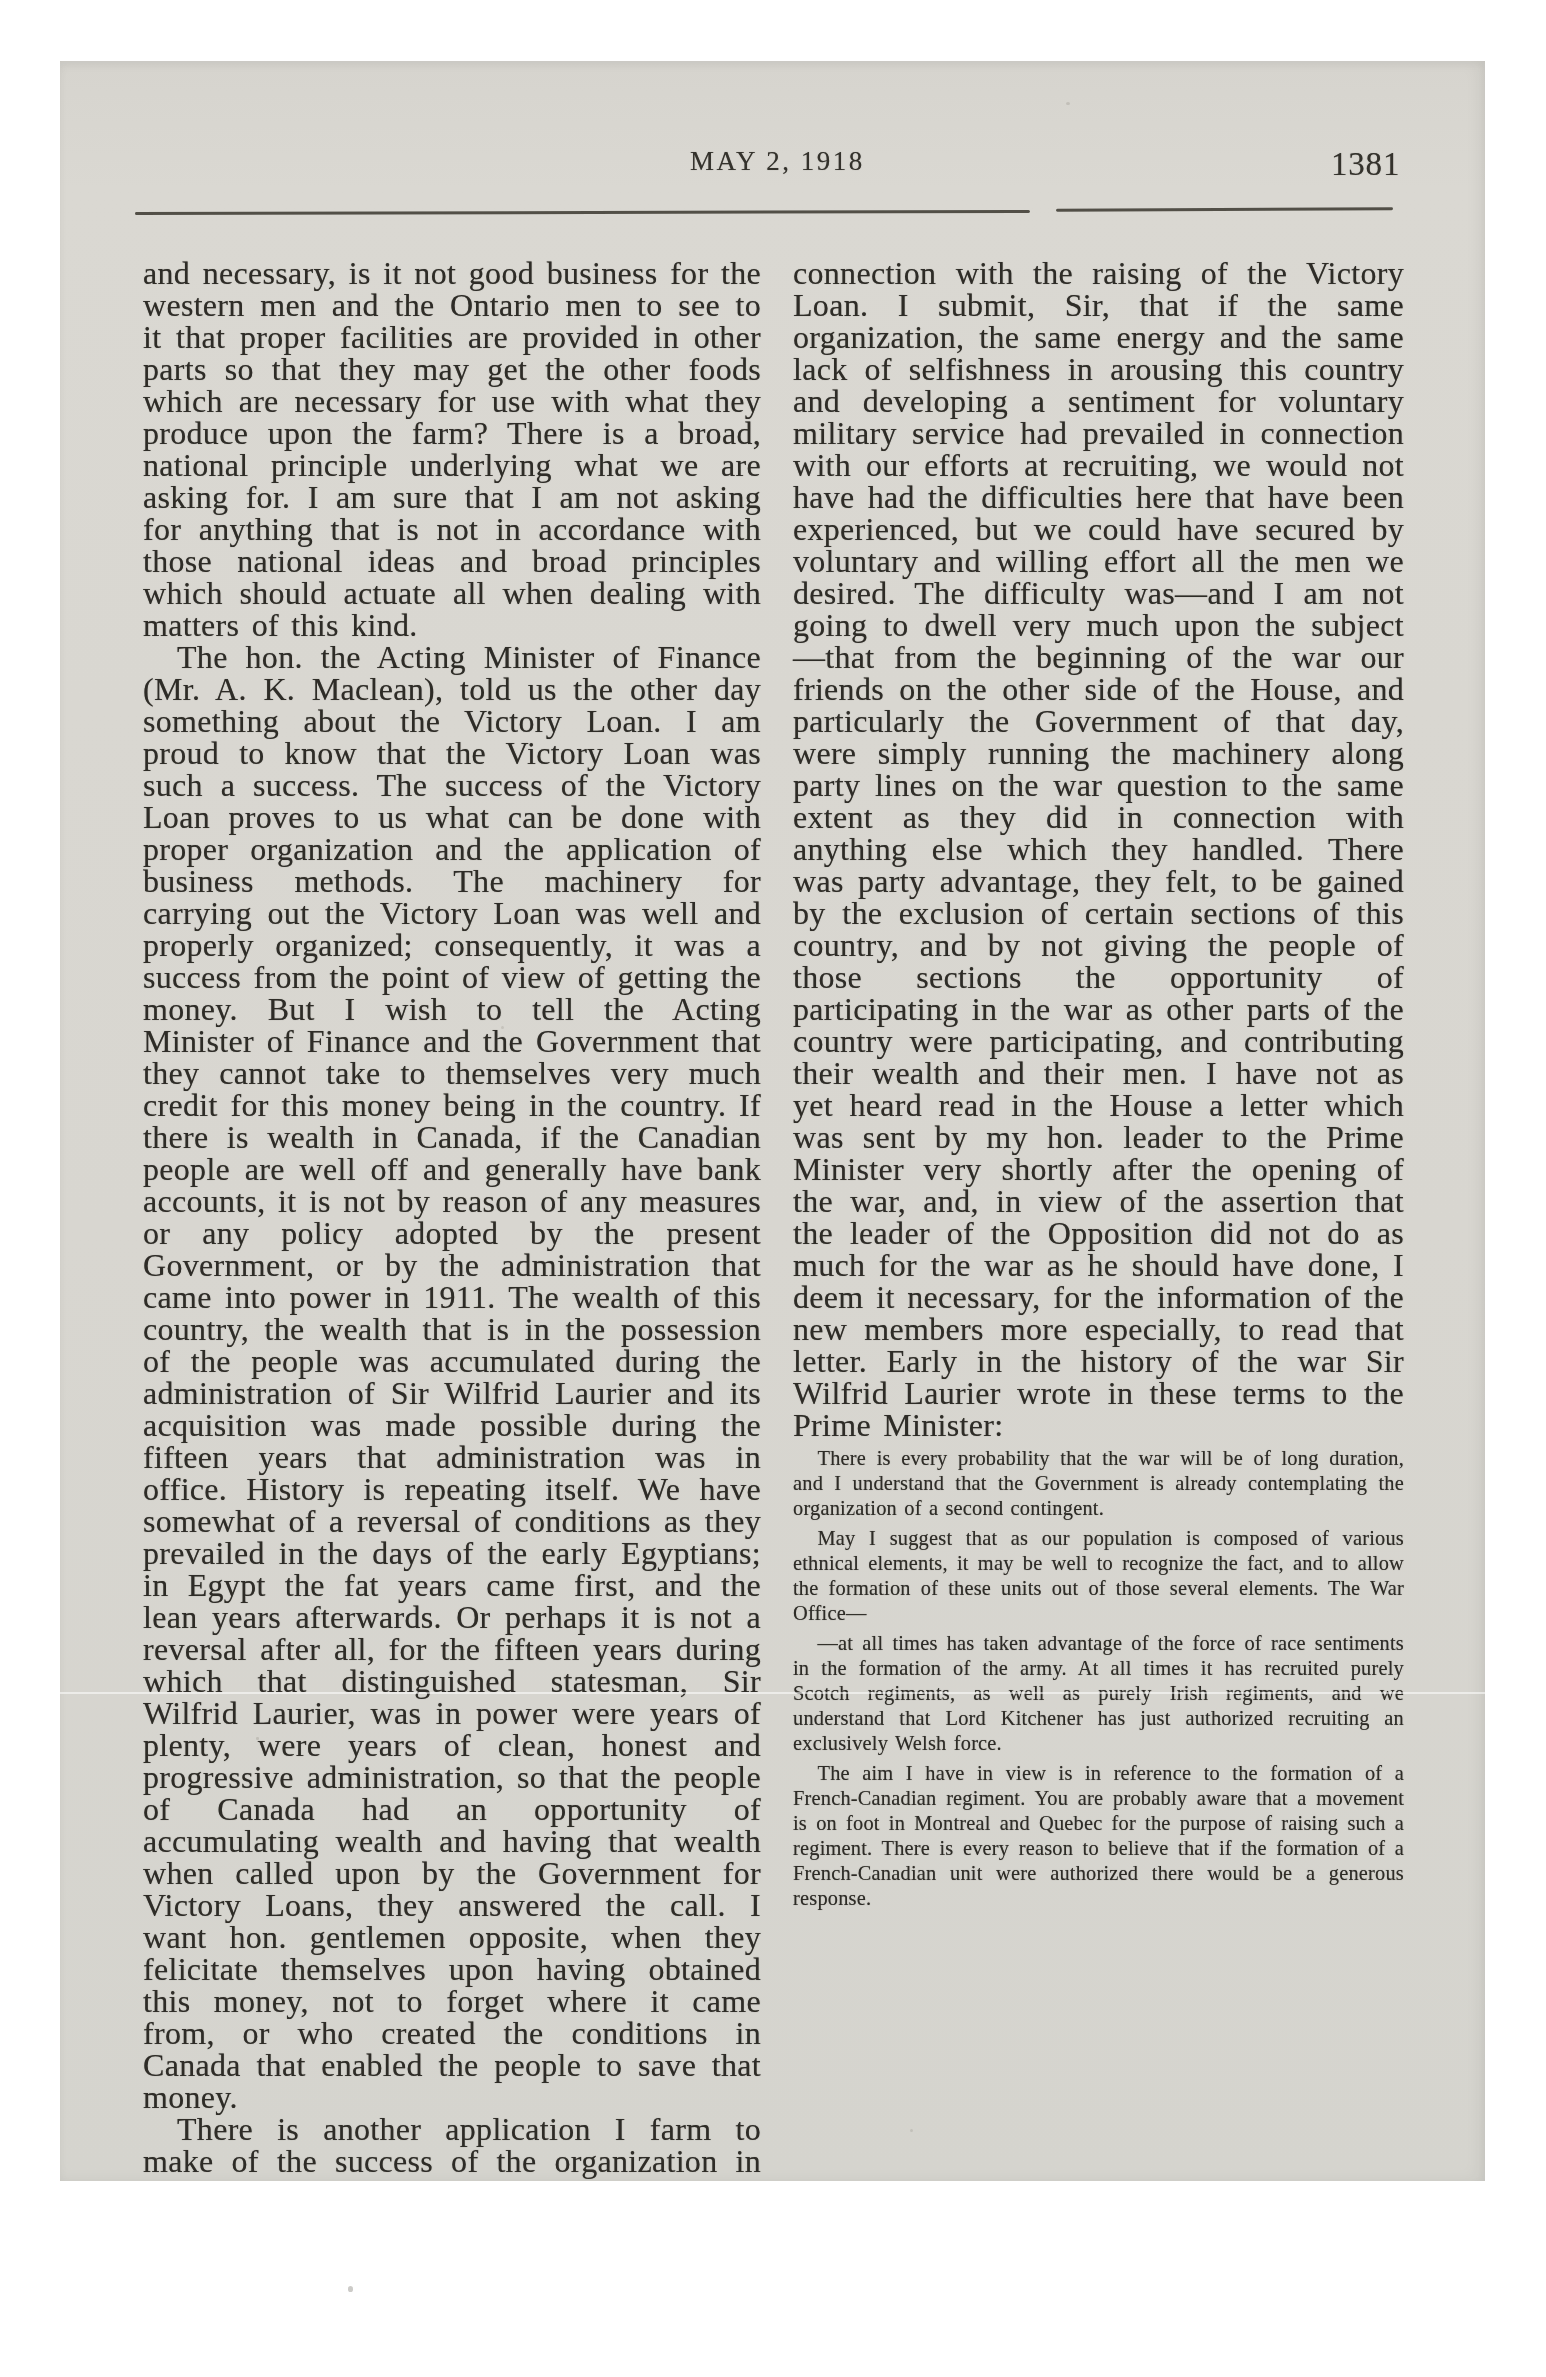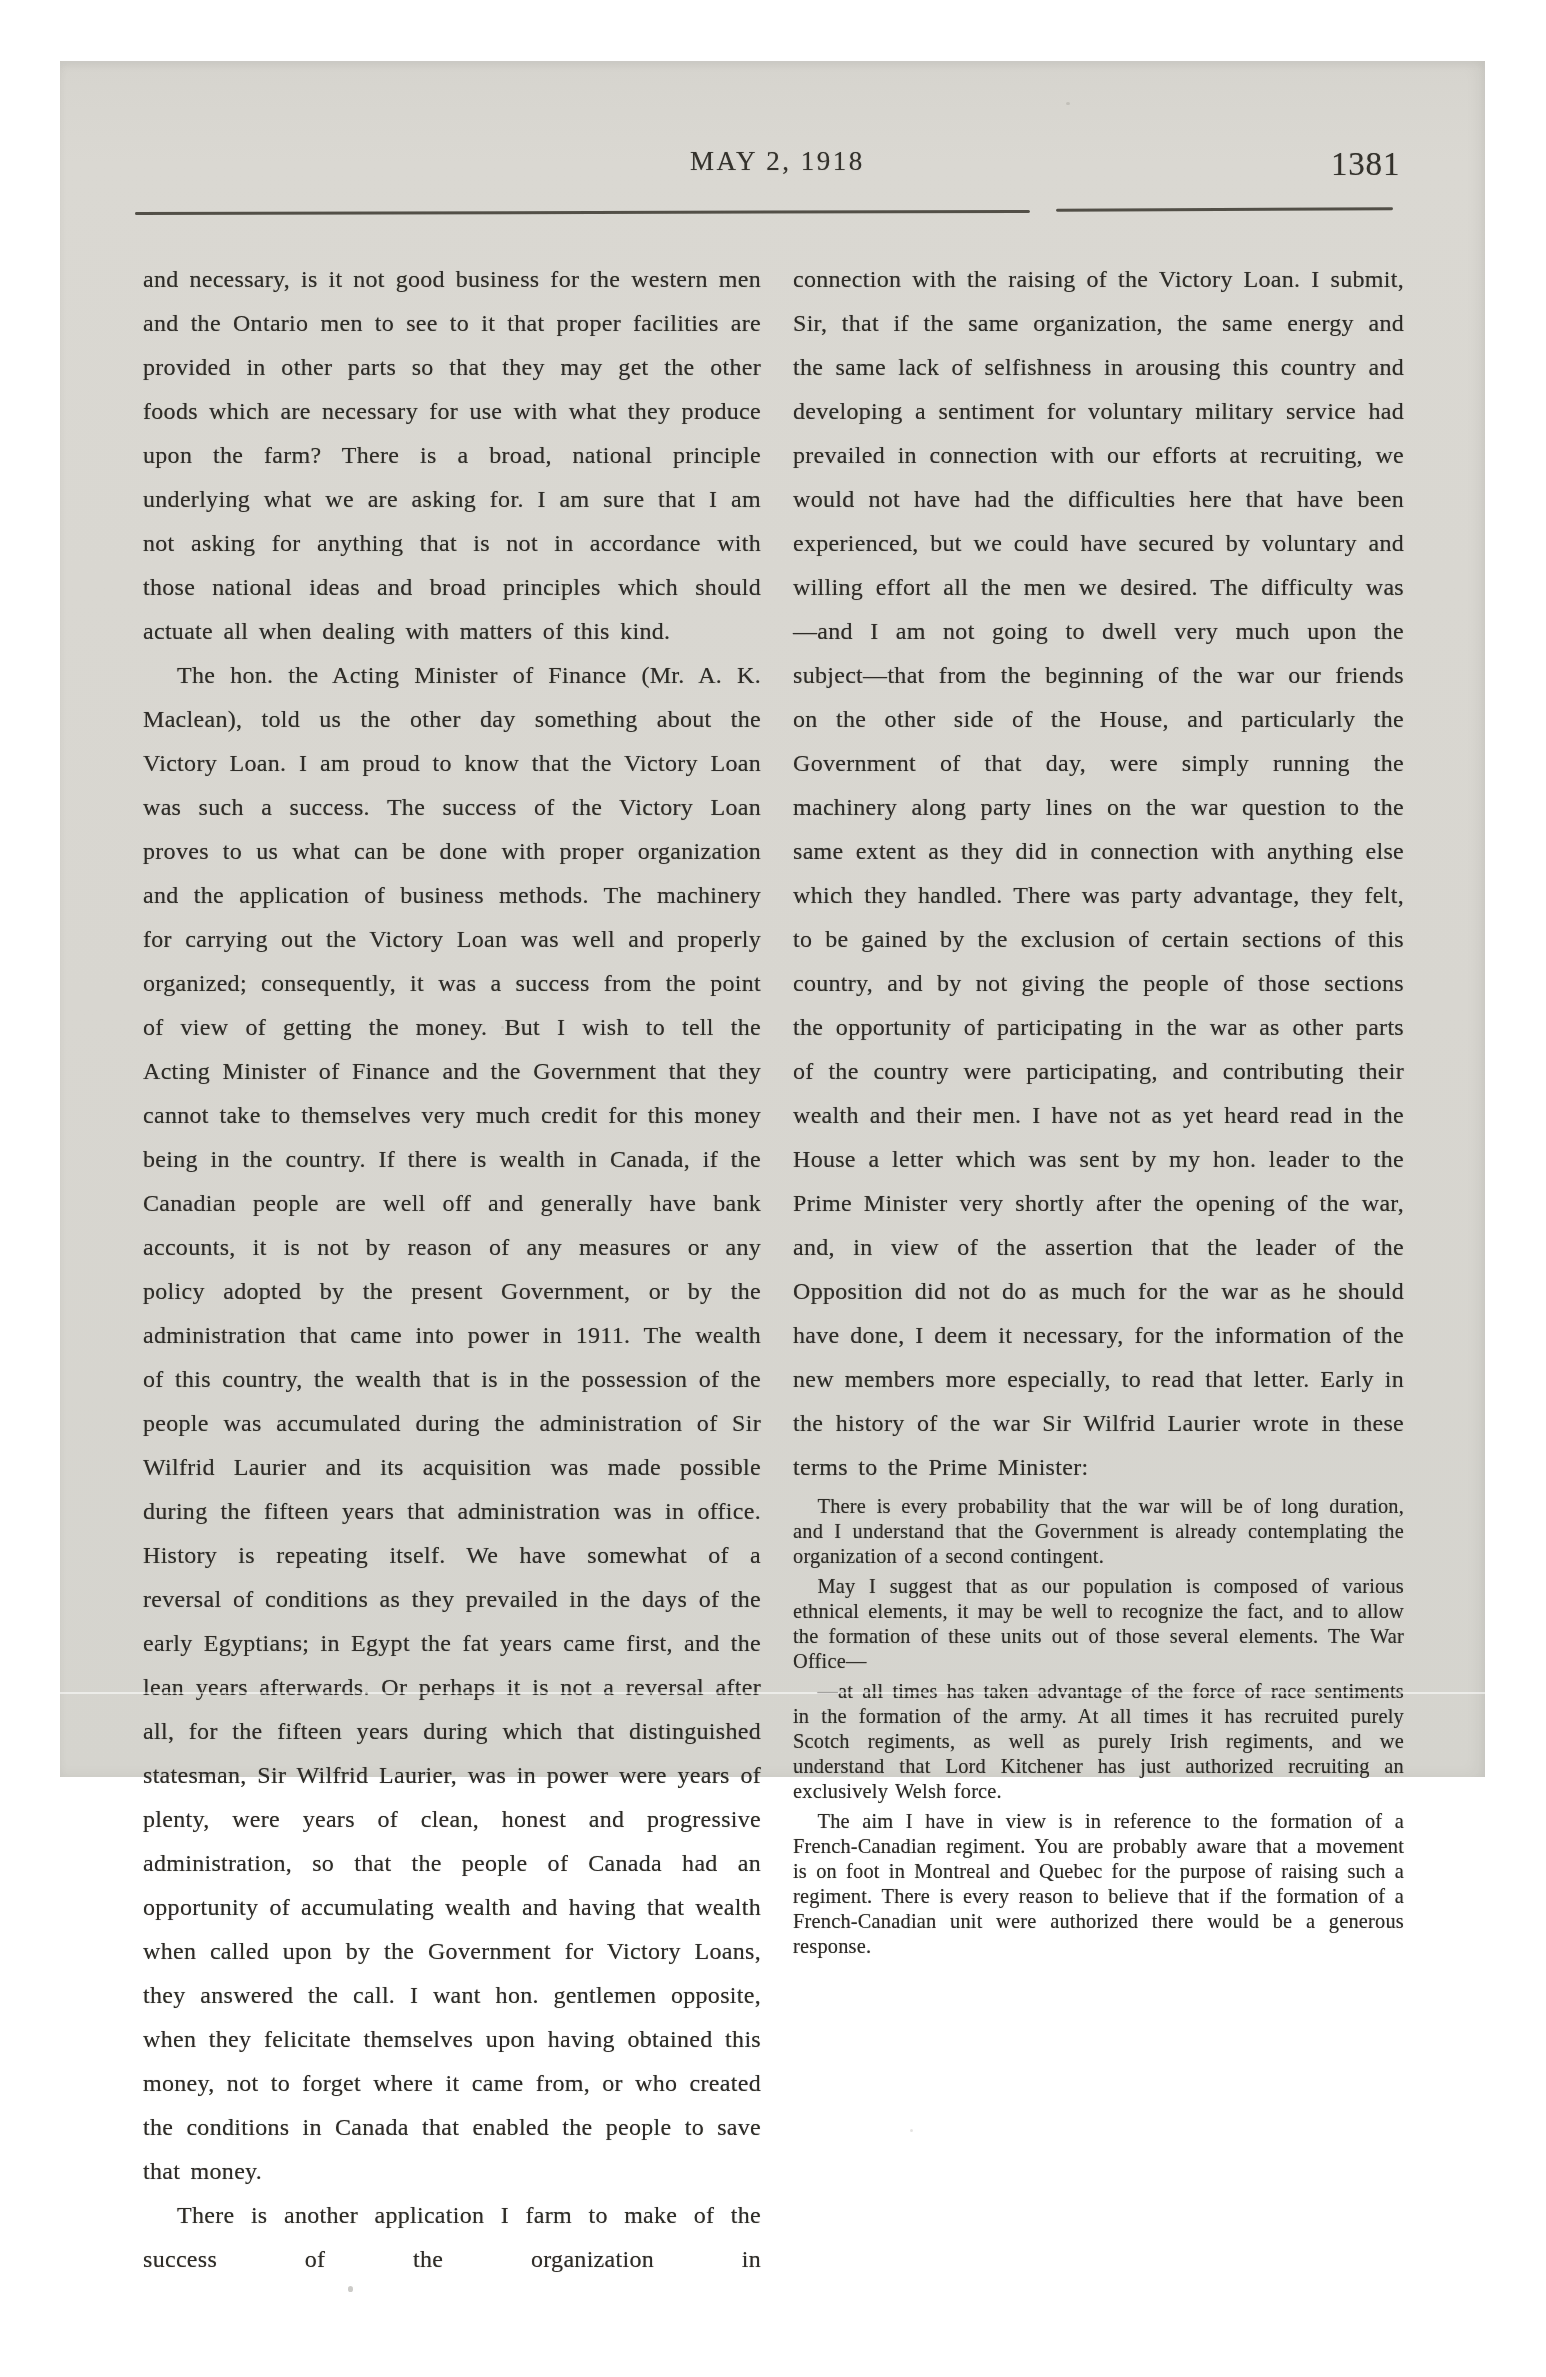--- a/index.html
+++ b/index.html
@@ -7,21 +7,21 @@
     position: relative;
     width: 1547px;
     height: 2377px;
     background: #ffffff;
     overflow: hidden;
     font-family: "Liberation Serif", "DejaVu Serif", serif;
   }
   .paper {
     position: absolute;
     left: 60px; top: 61px;
-    width: 1425px; height: 1716px;
+    width: 1425px; height: 2120px;
     background: linear-gradient(180deg, #d6d4ce 0%, #dad8d2 6%, #d8d6d0 55%, #d5d4ce 100%);
     box-shadow: inset -6.5px 0 14.7px rgba(0,0,0,0.05), inset 0 3.3px 8.2px rgba(0,0,0,0.04);
     color: #2e2c27;
   }
   .hdr-date {
     position: absolute; left: 630px; top: 85px;
     font-size: 27px; letter-spacing: 2.5px;
     color: #34322c;
     text-shadow: 0 0 0.8px rgba(46,44,39,0.5);
     white-space: nowrap;
@@ -45,22 +45,22 @@
     position: absolute; top: 196px;
     text-align: justify;
     text-shadow: 0 0 0.8px rgba(46,44,39,0.55);
   }
   .col-left  { left: 83px; width: 618px; }
   .col-right { left: 733px; width: 611px; }
 
   .col p { margin: 0; padding: 0; hyphens: none; }
 
   .body-par {
-    font-size: 24px;
-    line-height: 44px;
+    font-size: 32px;
+    line-height: 32px;
     letter-spacing: 0.3px;
     word-spacing: 4.1px;
     text-indent: 34px;
   }
   .noindent { text-indent: 0; }
   .fulljust { text-align-last: justify; }
 
   .letter-par {
     font-size: 20.4px;
     line-height: 25px;

